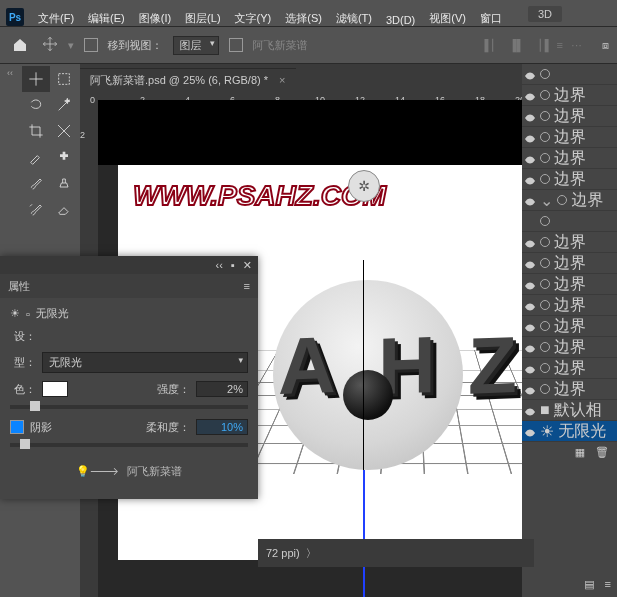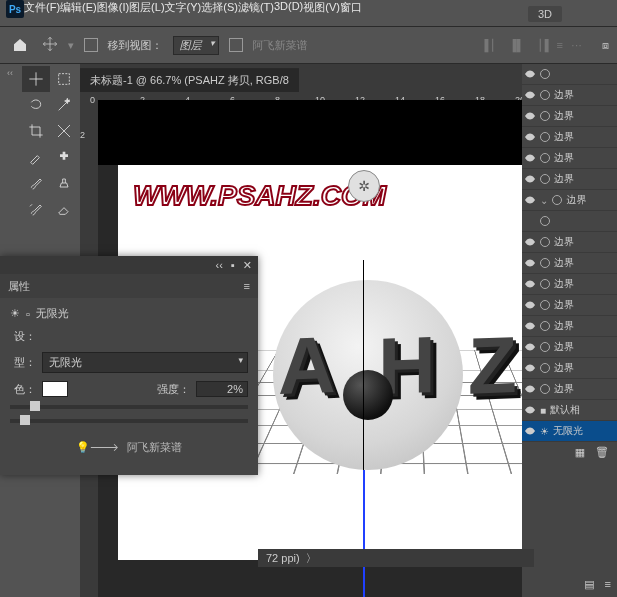--- a/index.html
+++ b/index.html
@@ -1,23 +1,23 @@
 <!DOCTYPE html>
 <html><head>
 <meta charset="utf-8">
 <style>
   body { margin:0; background:#535353; font-family:"Microsoft YaHei",Arial,sans-serif; font-size:11px; color:#ccc; overflow:hidden; width:617px; height:597px; }
-  .menubar { display:flex; align-items:flex-start; background:#535353; height:26px; padding:0 6px; border-bottom:1px solid #2a2a2a; }
+  .menubar { display:flex; align-items:flex-end; background:#535353; height:26px; padding:0 6px; gap:14px; border-bottom:1px solid #2a2a2a; }
   .menu-item { color:#e8e8e8; cursor:default; }
   .ps-logo { width:18px; height:18px; background:#0a1a2b; color:#3fa9f5; font-weight:bold; font-size:10px; display:flex; align-items:center; justify-content:center; border-radius:2px; }
   .tab3d { position:absolute; right:55px; top:6px; background:#454545; padding:2px 10px; border-radius:2px; }
   .options { display:flex; align-items:center; height:36px; background:#535353; padding:0 8px; gap:10px; border-bottom:1px solid #2a2a2a; }
   .home-btn { width:24px; height:24px; display:flex; align-items:center; justify-content:center; }
   .chk { width:12px; height:12px; border:1px solid #999; display:inline-block; vertical-align:middle; }
-  .combo { background:#3f3f3f; border:1px solid #2a2a2a; padding:1px 16px 1px 6px; position:relative;font-style:italic; }
+  .combo { background:#3f3f3f; border:1px solid #2a2a2a; padding:1px 16px 1px 6px; position:relative; }
   .combo::after { content:"▾"; position:absolute; right:3px; top:1px; font-size:9px; color:#ccc; }
   .align-grp { display:flex; gap:8px; margin-left:auto; }
   .align-grp span { color:#777; }
   .main { display:flex; height:calc(597px - 62px); }
   .tool-col { width:20px; background:#535353; display:flex; flex-direction:column; padding-top:4px; }
   .tool-col .collapse { text-align:center; color:#aaa; font-size:9px; }
   .tool-2col { width:56px; background:#535353; display:grid; grid-template-columns:1fr 1fr; grid-auto-rows:26px; gap:0; padding:2px; }
   .tool { display:flex; align-items:center; justify-content:center; color:#ddd; font-size:14px; }
   .tool.sel { background:#373737; }
   .tool svg { width:16px; height:16px; stroke:#ddd; fill:none; stroke-width:1.3; }
@@ -41,42 +41,42 @@
     transform:perspective(420px) rotateX(62deg); transform-origin:center top; }
   .circle-bg { position:absolute; left:55px; top:20px; width:190px; height:190px; border-radius:50%; background:radial-gradient(circle at 45% 35%,#f3f3f3,#d6d6d6 60%,#b8b8b8); }
   .sphere { position:absolute; left:125px; top:110px; width:50px; height:50px; border-radius:50%; background:radial-gradient(circle at 35% 30%,#555,#111 70%,#000); }
   .txt3d { position:absolute; font-family:Arial Black,sans-serif; font-size:80px; font-weight:900; color:#444; text-shadow:3px 3px 0 #222,6px 6px 0 #111; transform:skewY(-2deg); }
   .blue-line { position:absolute; left:245px; top:310px; width:2px; height:130px; background:#2040ff; }
   .black-line { position:absolute; left:245px; top:100px; width:1px; height:330px; background:#000; }
   .pivot { position:absolute; left:230px; top:10px; width:30px; height:30px; border-radius:50%; background:#e0e0e0; border:1px solid #888; display:flex; align-items:center; justify-content:center; font-size:14px; color:#555; }
 
   
   .layers { width:95px; background:#454545; overflow:hidden; }
-  .layer-row { display:flex; align-items:center; height:20px; padding:0 2px; gap:4px; border-bottom:1px solid #3a3a3a; font-size:10px; }
+  .layer-row { display:flex; align-items:center; height:20px; padding:0 2px; gap:4px; border-bottom:1px solid #3a3a3a; font-size:16px; }
   .eye { width:12px; height:12px; }
   .eye svg { width:12px; height:12px; fill:#ccc; }
   .dot { width:8px; height:8px; border:1px solid #aaa; border-radius:50%; }
   .layers-footer { display:flex; justify-content:flex-end; gap:10px; padding:4px 8px; }
 
   
   .props { position:absolute; left:0; top:256px; width:258px; background:#454545; box-shadow:0 0 8px rgba(0,0,0,.5); }
   .props-head { display:flex; align-items:center; justify-content:flex-end; height:18px; background:#383838; gap:8px; padding-right:6px; }
   .props-tabs { display:flex; align-items:center; height:24px; background:#3e3e3e; padding:0 8px; justify-content:space-between; }
   .props-body { padding:8px 10px 14px; }
   .prop-row { display:flex; align-items:center; gap:6px; margin-bottom:8px; }
   .prop-row label { width:26px; text-align:right; color:#ccc; }
   .drop { flex:1; background:#333; border:1px solid #222; padding:2px 18px 2px 6px; position:relative; }
   .drop::after { content:"▾"; position:absolute; right:4px; top:2px; font-size:9px; }
   .swatch { width:24px; height:14px; background:#fff; border:1px solid #222; }
   .val { width:42px; background:#333; border:1px solid #222; padding:1px 4px; text-align:right; }
   .val.blue { color:#3fa9f5; background:#2a3a48; }
   .slider { height:4px; background:#333; position:relative; margin:2px 0 10px; }
   .slider .thumb { position:absolute; top:-4px; width:10px; height:10px; background:#ccc; }
   .prop-footer { display:flex; align-items:center; justify-content:center; gap:8px; height:28px; color:#bbb; }
-  .status { height:18px; background:#3a3a3a; display:flex; align-items:center; padding:0 8px; gap:6px; font-size:11px; position:absolute; bottom:30px; left:258px; width:260px; }
+  .status { height:28px; background:#3a3a3a; display:flex; align-items:center; padding:0 8px; gap:6px; font-size:11px; position:absolute; bottom:30px; left:258px; width:260px; }
   .bottom-icons { position:absolute; bottom:6px; right:6px; display:flex; gap:10px; }
 </style>
 </head>
 <body>
 
 <div class="menubar">
   <div class="ps-logo">Ps</div>
   <span class="menu-item">文件(F)</span>
   <span class="menu-item">编辑(E)</span>
   <span class="menu-item">图像(I)</span>
@@ -180,22 +180,23 @@
       </div>
     <div class="tool">
         <svg viewBox="0 0 24 24">
           <path d="M4 18l8-8 6 6-4 4H6z"></path>
         </svg>
       </div>
   </div>
 
   <div style="flex:1;display:flex;flex-direction:column;overflow:hidden">
     <div class="tabbar">
-      <div class="doc-tab active">
-        <span>未标题-1 @ 66.7% (PSAHZ 拷贝, RGB/8</span>
+      <div class="doc-tab">
+        <span>阿飞新菜谱.psd @ 25% (6, RGB/8) *</span>
+        <span class="x">×</span>
       </div>
     </div>
     <div class="ruler-h">
       <span style="left:10px">0</span>
         <span style="left:60px">2</span>
       <span style="left:105px">4</span>
         <span style="left:150px">6</span>
       <span style="left:195px">8</span>
         <span style="left:235px">10</span>
       <span style="left:275px">12</span>
@@ -403,20 +404,27 @@
     <div class="prop-row">
       <label>色：</label>
       <span class="swatch"></span>
       <span style="flex:1"></span>
       <span>强度：</span>
       <span class="val">2%</span>
     </div>
     <div class="slider">
         <span class="thumb" style="left:20px"></span>
       </div>
+    <div class="prop-row">
+      <span class="chk" style="background:#0a84ff"></span>
+      <span>阴影</span>
+      <span style="flex:1"></span>
+      <span>柔和度：</span>
+      <span class="val blue">10%</span>
+    </div>
     <div class="slider">
         <span class="thumb" style="left:10px"></span>
       </div>
     <div class="prop-footer">
       <span>💡🡒</span>
       <span>阿飞新菜谱</span>
     </div>
   </div>
 </div>
 

